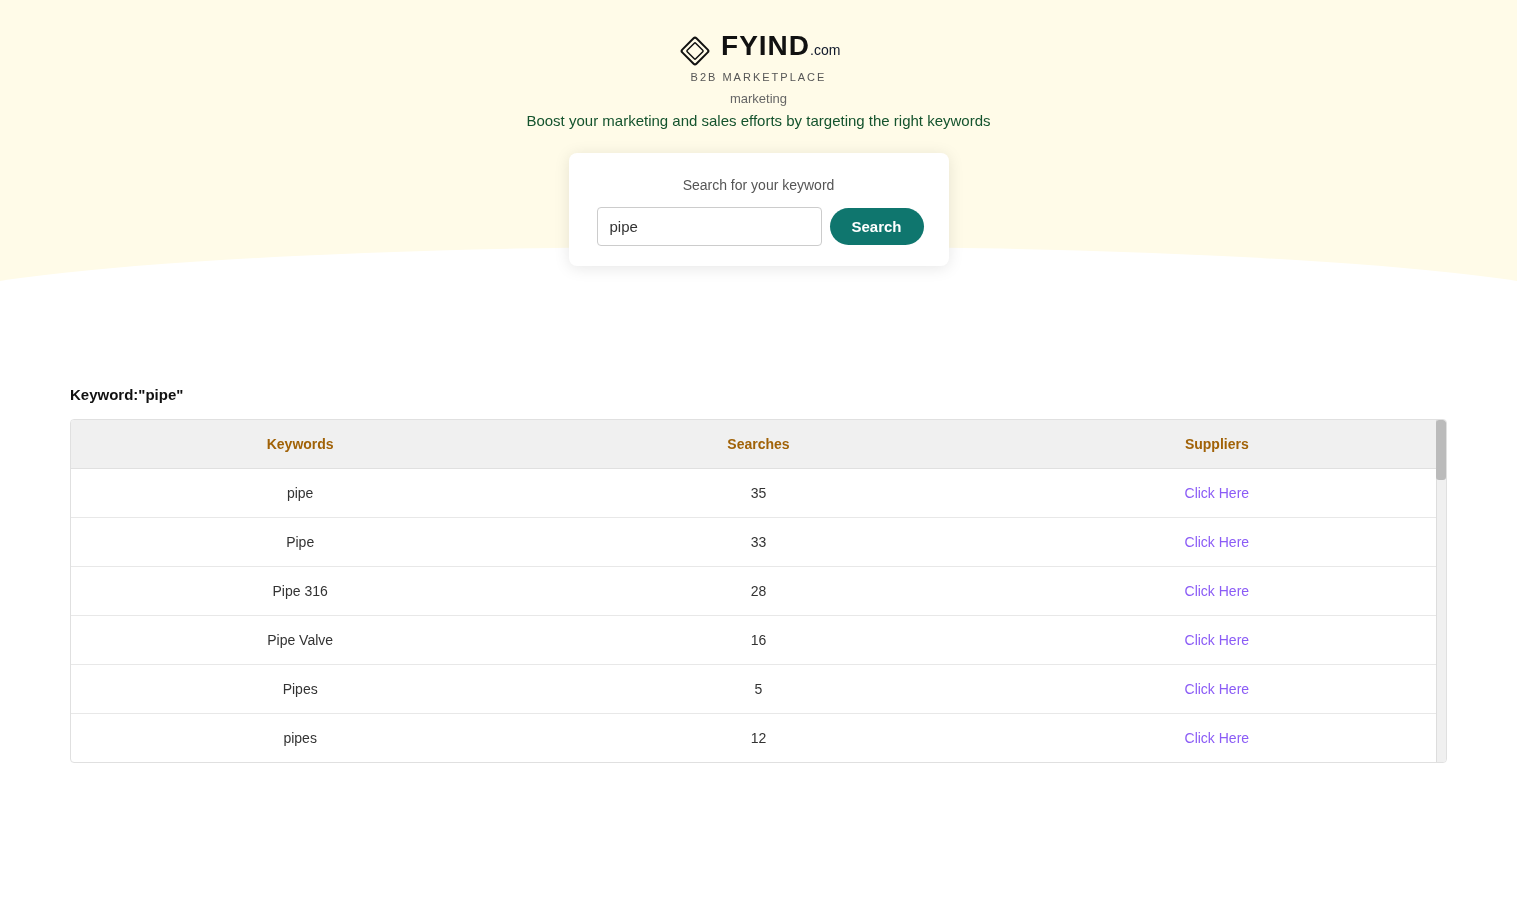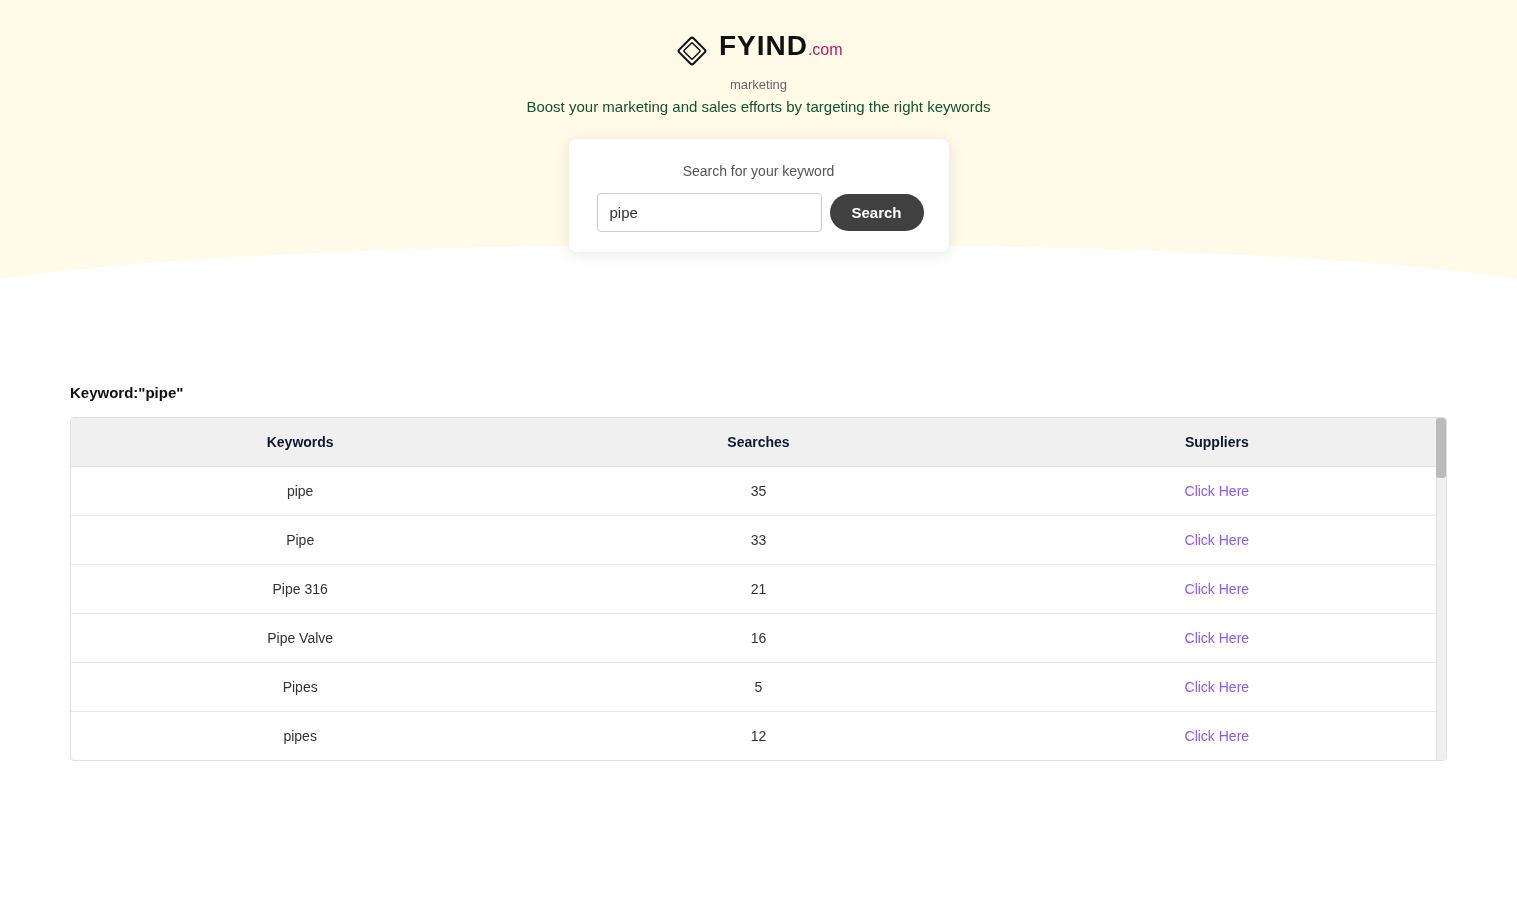--- a/index.html
+++ b/index.html
@@ -38,23 +38,23 @@
     }
 
     .logo-text {
       font-size: 28px;
       font-weight: 700;
       letter-spacing: 1px;
       color: #111;
     }
 
     .logo-com {
-      font-size: 16px;
+      font-size: 14px;
       font-weight: 400;
-      color: #be185d;
+      color: #0f172a;
     }
 
     .logo-subtitle {
       font-size: 11px;
       color: #555;
       letter-spacing: 2px;
       text-transform: uppercase;
       margin-top: 2px;
     }
 
@@ -84,21 +84,21 @@
     }
 
     
     .search-card {
       position: relative;
       z-index: 2;
       background: #fff;
       border-radius: 8px;
       box-shadow: 0 2px 16px rgba(0,0,0,0.10);
       width: 380px;
-      margin: 12px auto;
+      margin: 0 auto;
       padding: 24px 28px 20px;
     }
 
     .search-card-label {
       text-align: center;
       font-size: 14px;
       color: #555;
       margin-bottom: 14px;
     }
 
@@ -112,21 +112,21 @@
       flex: 1;
       border: 1px solid #ccc;
       border-radius: 4px;
       padding: 10px 12px;
       font-size: 15px;
       color: #333;
       outline: none;
     }
 
     .search-button {
-      background: #404040;
+      background: #0f766e;
       color: #fff;
       border: none;
       border-radius: 20px;
       padding: 10px 22px;
       font-size: 15px;
       font-weight: 600;
       cursor: pointer;
       white-space: nowrap;
     }
 
@@ -159,21 +159,21 @@
 
     .results-table thead tr {
       background: #f0f0f0;
     }
 
     .results-table th {
       padding: 16px;
       text-align: center;
       font-size: 14px;
       font-weight: 600;
-      color: #0f172a;
+      color: #a16207;
       border-bottom: 1px solid #e0e0e0;
     }
 
     .results-table td {
       padding: 16px;
       text-align: center;
       font-size: 14px;
       color: #333;
       border-bottom: 1px solid #e8e8e8;
     }
@@ -221,20 +221,21 @@
 
 <div class="hero">
 
   <div class="logo-area">
     <svg class="logo-svg" width="36" height="36" viewBox="0 0 36 36">
 
       <rect x="8" y="8" width="20" height="20" rx="2" fill="none" stroke="#111" stroke-width="2" transform="rotate(45 18 18)"></rect>
       <rect x="12" y="12" width="12" height="12" rx="1" fill="none" stroke="#111" stroke-width="1.5" transform="rotate(45 18 18)"></rect>
     </svg>
     <span class="logo-text">FYIND</span><span class="logo-com">.com</span>
+    <div class="logo-subtitle">B2B marketplace</div>
   </div>
 
   <div class="presents">marketing</div>
   <p class="page-subtitle">Boost your marketing and sales efforts by targeting the right keywords</p>
 
   <div class="search-card">
     <div class="search-card-label">Search for your keyword</div>
     <div class="search-row">
       <input class="search-input" type="text" value="pipe" placeholder="Enter keyword" style="">
       <button class="search-button">Search</button>
@@ -261,21 +262,21 @@
             <td>35</td>
             <td><a href="#" class="click-here-link">Click Here</a></td>
           </tr>
           <tr>
             <td>Pipe</td>
             <td>33</td>
             <td><a href="#" class="click-here-link">Click Here</a></td>
           </tr>
           <tr>
             <td>Pipe 316</td>
-            <td>21</td>
+            <td>28</td>
             <td><a href="#" class="click-here-link">Click Here</a></td>
           </tr>
           <tr>
             <td>Pipe Valve</td>
             <td>16</td>
             <td><a href="#" class="click-here-link">Click Here</a></td>
           </tr>
           <tr>
             <td>Pipes</td>
             <td>5</td>

